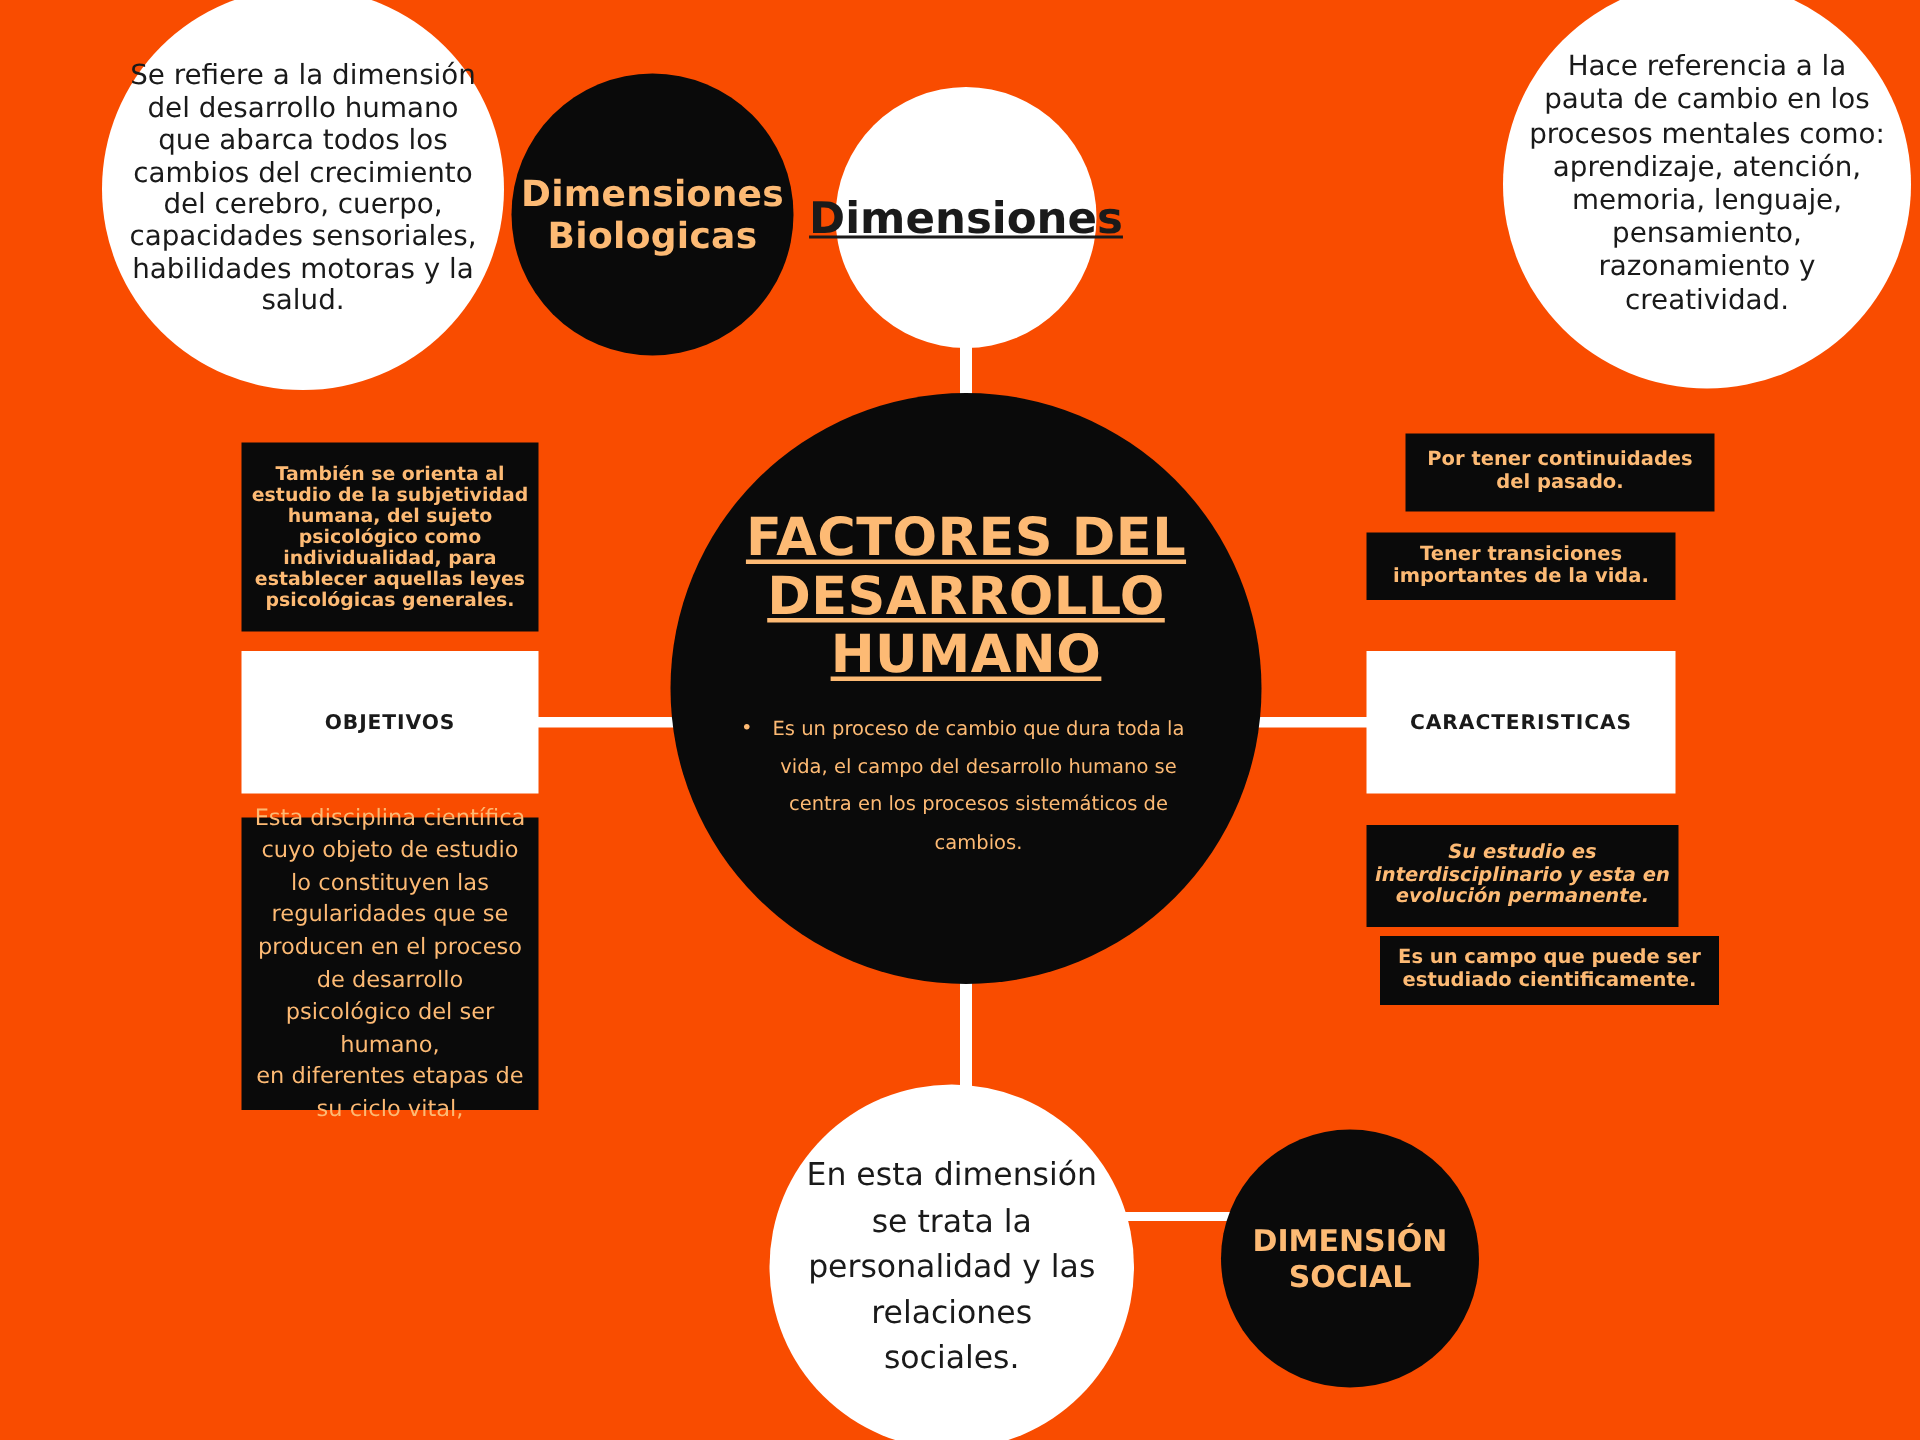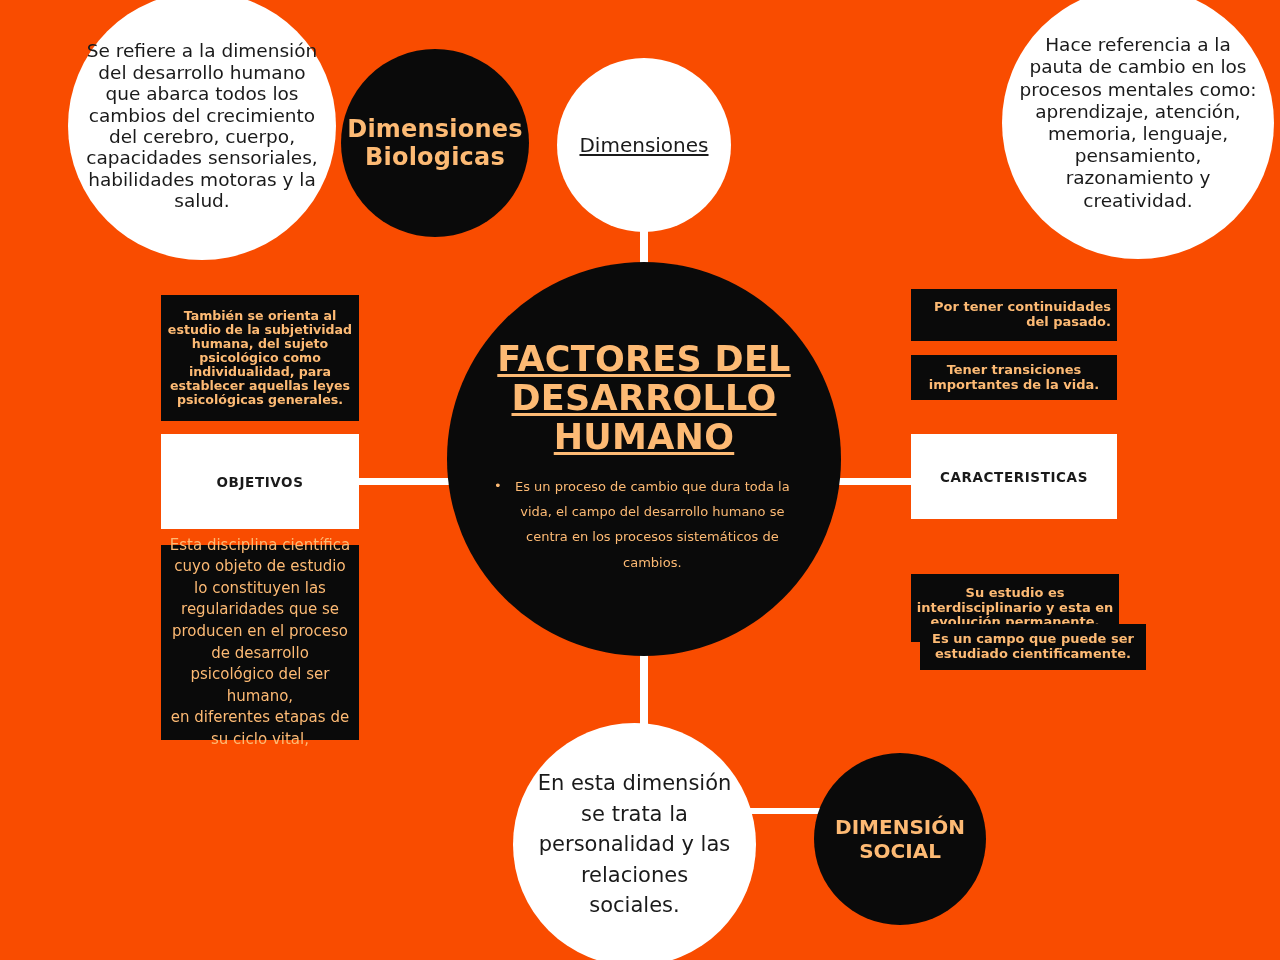--- a/index.html
+++ b/index.html
@@ -50,21 +50,21 @@
   }
   
   #c-bio {
     left: 341px; top: 49px; width: 188px; height: 188px;
     font-size: 24px; line-height: 1.18; font-weight: bold;
     letter-spacing: .2px;
   }
   
   #c-dim {
     left: 557px; top: 58px; width: 174px; height: 174px;
-    font-size: 20px; font-weight: normal;
+    font-size: 29px; font-weight: bold;
   }
   #c-dim span { text-decoration: underline; text-underline-offset: 2px; }
   
   #c-psi {
     left: 772px; top: 44px; width: 197px; height: 197px;
     font-size: 24px; line-height: 1.18; font-weight: bold;
   }
   
   #c-psi-desc {
     left: 1002px; top: -13px; width: 272px; height: 272px;
@@ -106,34 +106,34 @@
     left: 161px; top: 434px; width: 198px; height: 95px;
     font-size: 13.5px; font-weight: bold; letter-spacing: .6px;
   }
   #b-obj-desc2 {
     left: 161px; top: 545px; width: 198px; height: 195px;
     font-size: 15px; line-height: 1.44; padding: 0 8px;
   }
 
   
   #b-car-desc1 {
-    left: 911px; top: 289px; width: 206px; height: 52px;
-    font-size: 13px; line-height: 1.15; font-weight: bold; padding: 0 6px; text-align: right;
+    left: 937px; top: 289px; width: 206px; height: 52px;
+    font-size: 13px; line-height: 1.15; font-weight: bold; padding: 0 6px;
   }
   #b-car-desc2 {
     left: 911px; top: 355px; width: 206px; height: 45px;
     font-size: 13px; line-height: 1.15; font-weight: bold; padding: 0 4px; justify-content: flex-end;
   }
   #b-car {
-    left: 911px; top: 434px; width: 206px; height: 85px;
+    left: 911px; top: 434px; width: 206px; height: 95px;
     font-size: 13.5px; font-weight: bold; letter-spacing: .6px;
   }
   #b-car-desc3 {
-    left: 911px; top: 574px; width: 208px; height: 68px;
-    font-size: 13px; line-height: 1.15; font-weight: bold; padding: 0 3px;
+    left: 911px; top: 550px; width: 208px; height: 68px;
+    font-size: 13px; line-height: 1.15; font-weight: bold; padding: 0 3px; font-style: italic;
   }
   #b-car-desc4 {
     left: 920px; top: 624px; width: 226px; height: 46px;
     font-size: 13px; line-height: 1.15; font-weight: bold; padding: 0 4px;
   }
 
   
   #c-soc-desc {
     left: 513px; top: 723px; width: 243px; height: 243px;
     font-size: 21px; line-height: 1.45; padding: 0 22px;

